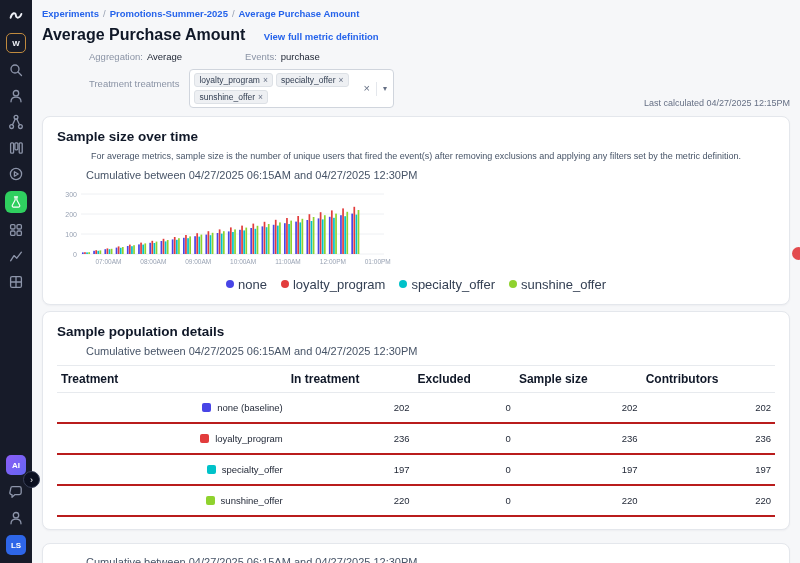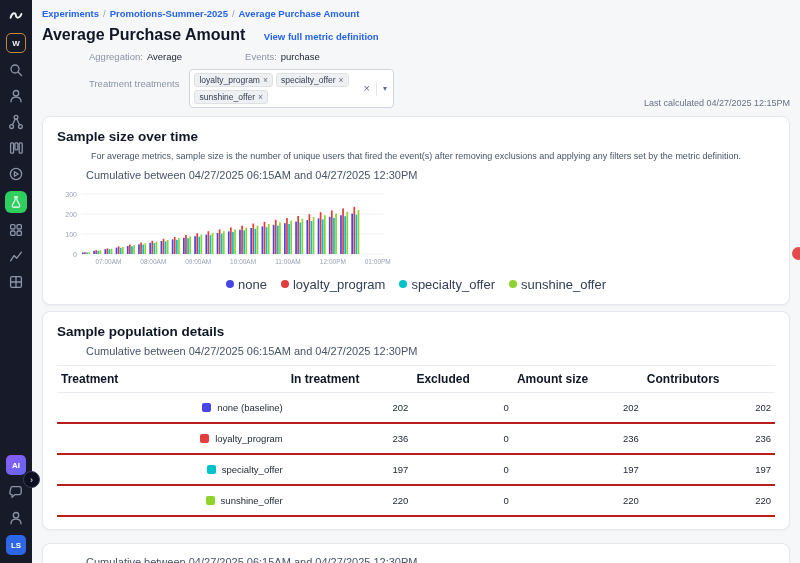--- a/index.html
+++ b/index.html
@@ -369,21 +369,21 @@
 
     <section class="card half">
       <h2>Sample population details</h2>
       <p class="cumulative">Cumulative between 04/27/2025 06:15AM and 04/27/2025 12:30PM</p>
       <table class="tbl">
         <thead>
             <tr>
               <th>Treatment</th>
               <th>In treatment</th>
               <th>Excluded</th>
-              <th>Amount size</th>
+              <th>Sample size</th>
               <th>Contributors</th>
             </tr>
           </thead>
         <tbody>
             <tr>
               <td><span class="swatch" style="background: rgb(72, 69, 230);"></span><span class="tname">none (baseline)</span></td>
               <td>202</td>
               <td>0</td>
               <td>202</td>
               <td>202</td>

